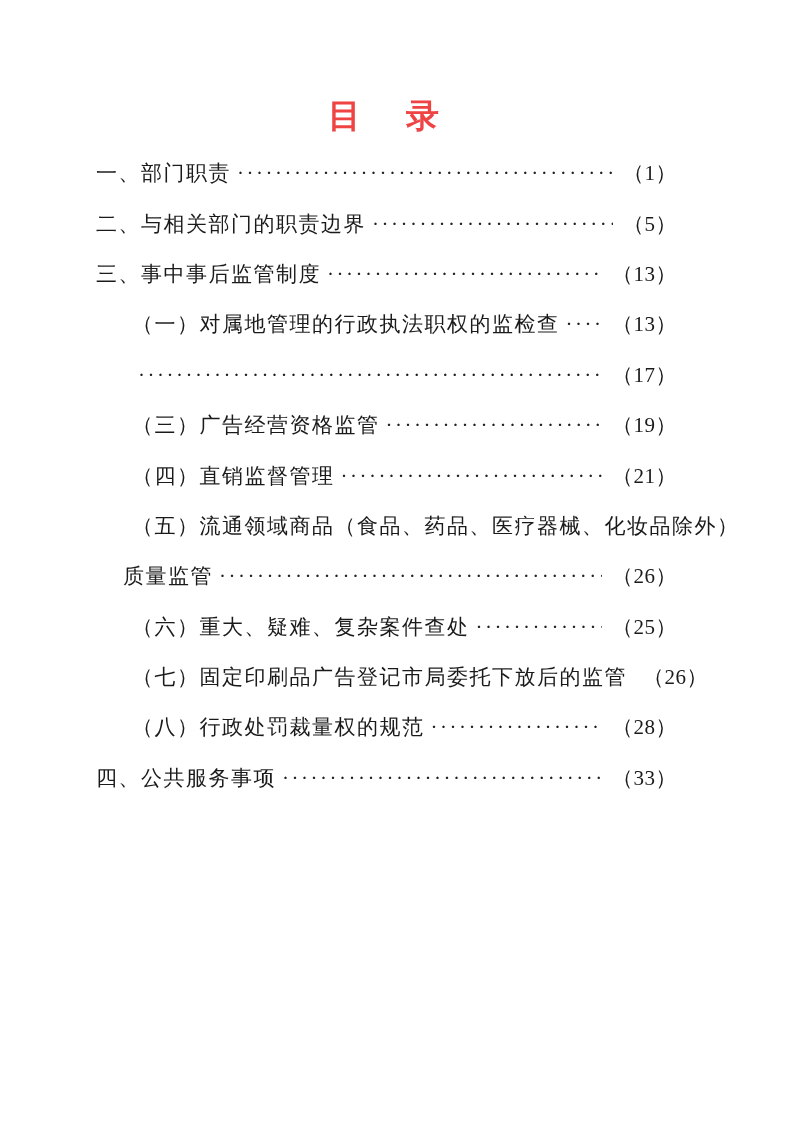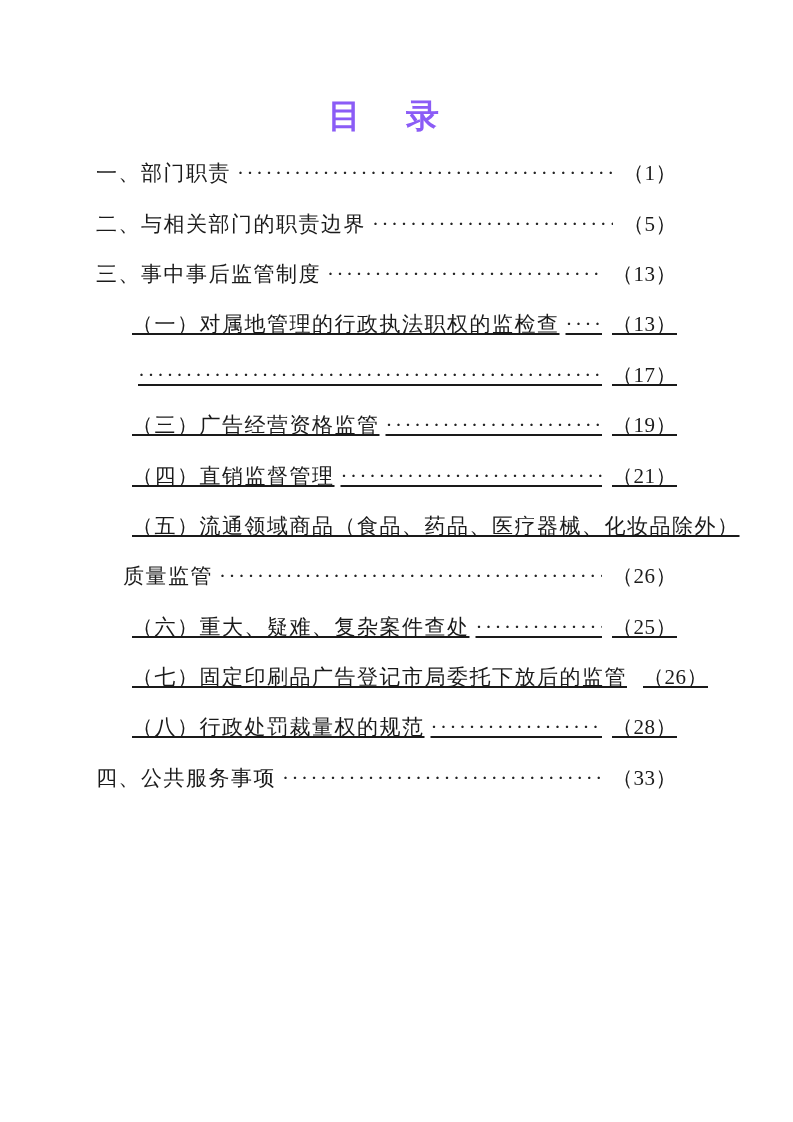--- a/index.html
+++ b/index.html
@@ -20,21 +20,21 @@
     top: 0;
     width: 581px;
   }
   .doc-title {
     margin-top: 96px;
     text-align: center;
     font-size: 33px;
     line-height: 40px;
     font-weight: bold;
     letter-spacing: 6px;
-    color: #8b5cf6;
+    color: #ef4444;
     white-space: pre;
   }
   .toc {
     margin-top: 12px;
   }
   .toc-row {
     display: flex;
     align-items: center;
     height: 50.4px;
     font-size: 21px;
@@ -55,21 +55,21 @@
     padding-left: 6px;
     color: #222222;
   }
   .toc-row .pageno {
     flex: 0 0 auto;
     white-space: nowrap;
     padding-left: 10px;
     letter-spacing: 0.5px;
   }
   .toc-row.level-1 { padding-left: 0; }
-  .toc-row.level-2 { padding-left: 36px; text-decoration: underline; }
+  .toc-row.level-2 { padding-left: 36px; }
   .toc-row.level-2-continuation { padding-left: 27px; }
 </style>
 </head>
 <body>
 
 <div class="sheet">
   <div class="content">
     <div class="doc-title">目　录</div>
     <div class="toc" id="toc-list">
         <div class="toc-row level-1">

